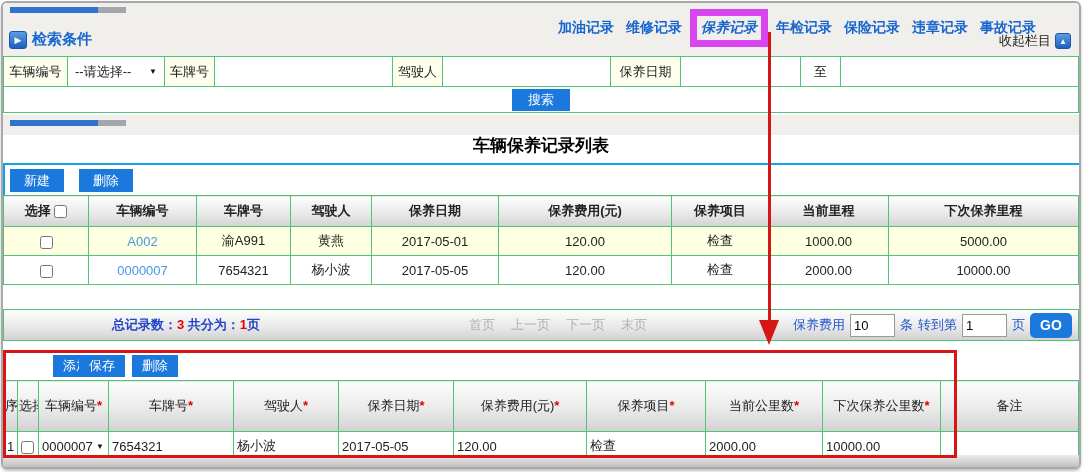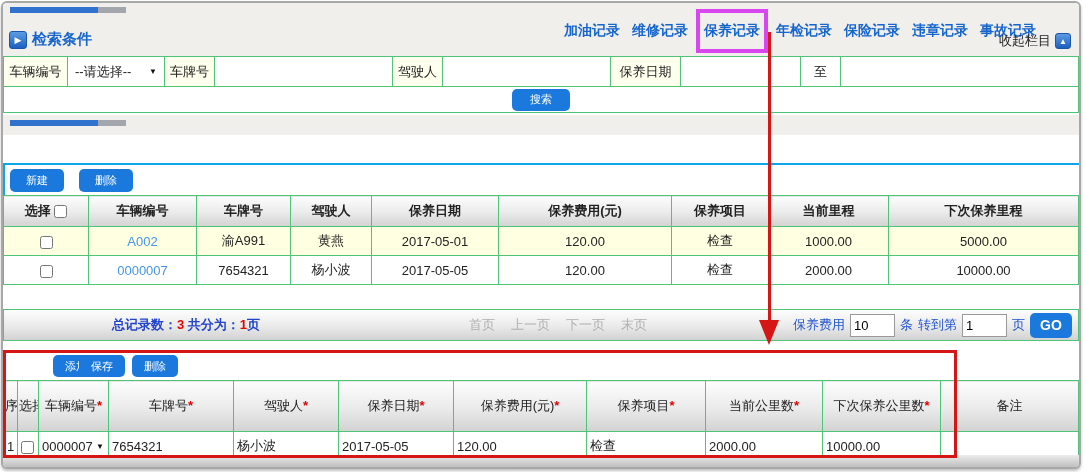--- a/index.html
+++ b/index.html
@@ -8,35 +8,35 @@
   .abs{position:absolute;}
   
   .topband{left:0;top:0;width:1076px;height:53px;background:#f1efeb;}
   .grayband2{left:0;top:112px;width:1076px;height:20px;background:#f1efeb;}
   .bluebar{height:6px;display:flex;}
   .bluebar .b1{width:88px;background:#3272cf;}
   .bluebar .b2{width:28px;background:#a3a7ad;}
   
   .nav{top:7px;right:42px;display:flex;gap:10px;align-items:center;}
   .nav-item{color:#1766cf;font-weight:bold;font-size:14px;padding:2px 1px;cursor:pointer;white-space:nowrap;}
-  .nav-item.active{border:4px solid #d946ef;padding:9px 4px;margin:-1px -3px;}
+  .nav-item.active{border:7px solid #d946ef;padding:3px 4px;margin:-1px -3px;font-style:italic;}
   .collapse{top:29px;right:8px;display:flex;align-items:center;gap:4px;font-size:13px;color:#222;}
   .sq-icon{display:inline-flex;width:14px;height:14px;background:linear-gradient(180deg,#5e9be4,#1c5fc0);border:1px solid #1a55a8;border-radius:3px;color:#fff;font-size:8px;align-items:center;justify-content:center;}
   .panel-title{left:6px;top:27px;display:flex;align-items:center;gap:5px;color:#1766cf;font-weight:bold;font-size:15px;}
   .panel-title .sq-icon{width:16px;height:16px;font-size:9px;}
   
   table{border-collapse:collapse;table-layout:fixed;}
   .gtab td,.gtab th{border:1px solid #4fc376;font-size:13px;font-weight:normal;overflow:hidden;white-space:nowrap;}
   .lab{background:#ffffee;text-align:center;}
   .grad{background:linear-gradient(180deg,#fdfdfd,#eaeaea 55%,#d2d2d2);}
   .inp{border:none;outline:none;width:96%;height:22px;background:transparent;font-size:13px;font-family:inherit;}
   .selbox{display:flex;align-items:center;justify-content:space-between;padding:0 6px;cursor:pointer;}
   .selarrow{font-size:8px;color:#111;}
   
-  .btn{background:#1b79dd;color:#fff;border:none;border-radius:5px;font-size:11px;font-family:inherit;cursor:pointer;display:inline-flex;align-items:center;justify-content:center;}
+  .btn{background:#1b79dd;color:#fff;border:none;border-radius:0;font-size:13px;font-family:inherit;cursor:pointer;display:inline-flex;align-items:center;justify-content:center;}
   
   .t1 th{font-weight:bold;height:28px;text-align:center;}
   .t1 td{height:26px;text-align:center;background:#fff;}
   .t1 tr.alt td{background:#ffffe1;}
   .veh-link{color:#4596e8;cursor:pointer;}
   input[type=checkbox]{width:13px;height:13px;margin:0;vertical-align:middle;}
   
   .pagebar{left:0;top:306px;width:1074px;height:30px;border:1px solid #4fc376;background:linear-gradient(180deg,#fdfdfd,#eaeaea 55%,#d2d2d2);display:flex;align-items:center;}
   .ptot{margin-left:108px;color:#2244cc;font-weight:bold;white-space:nowrap;}
   .ptot .num{color:#e80000;}
@@ -127,20 +127,21 @@
       </td>
     </tr>
   </tbody>
     </table>
 
   <div class="abs bluebar" style="left:7px;top:117px;">
       <span class="b1"></span>
       <span class="b2"></span>
     </div>
 
+  <div class="abs ltitle">车辆保养记录列表</div>
 
   <div class="abs toolbar1">
     <button class="btn abs" style="left:5px;top:4px;width:54px;height:23px;">新建</button>
     <button class="btn abs" style="left:74px;top:4px;width:54px;height:23px;">删除</button>
   </div>
 
   <table class="abs gtab t1" style="left:0;top:192px;width:1076px;">
     <colgroup>
         <col style="width:85px">
         <col style="width:108px">

